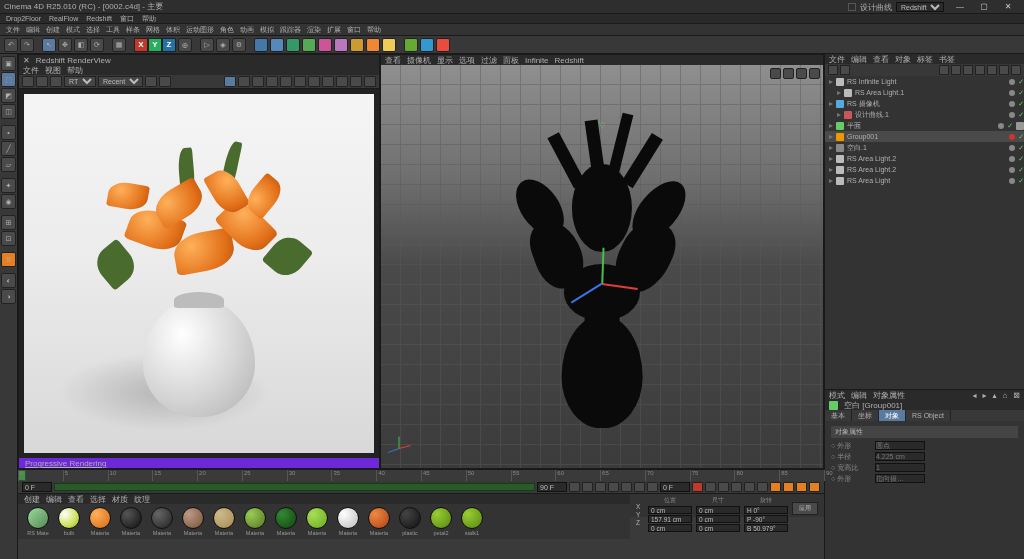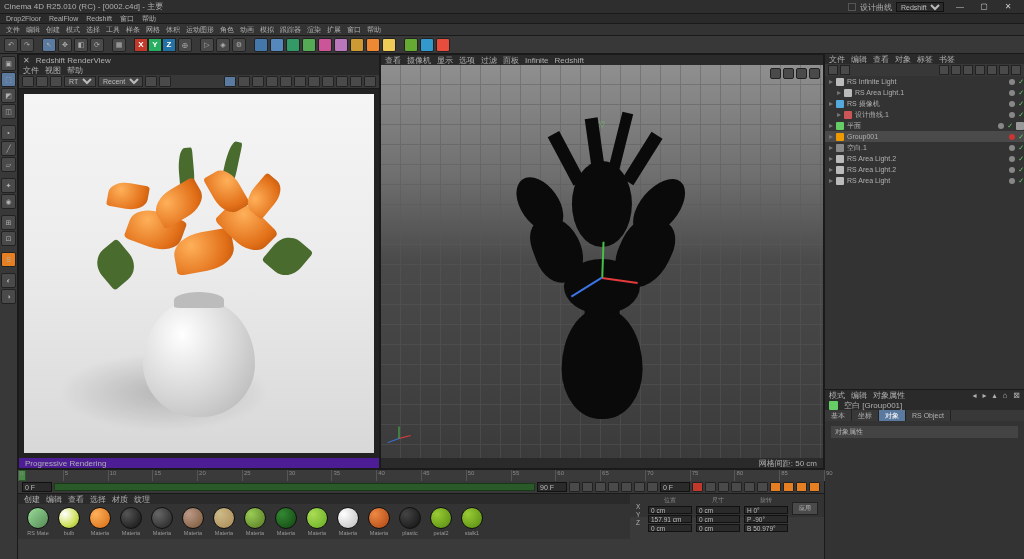--- a/index.html
+++ b/index.html
@@ -50,21 +50,21 @@
 
 .render-img { flex:1; background:#222; padding:5px; }
 .render-canvas { width:100%; height:100%; background:linear-gradient(to bottom,#f5f5f5 0%,#ececec 45%,#d8d8d8 100%); position:relative; overflow:hidden; }
 .vase { position:absolute; left:50%; bottom:10%; transform:translateX(-50%); width:32%; height:33%; background:radial-gradient(ellipse at 35% 30%,#fff,#d5d5d5 55%,#b8b8b8 90%); border-radius:50% 50% 48% 48% / 55% 55% 45% 45%; }
 .vase::before{content:"";position:absolute;top:-6%;left:28%;width:44%;height:14%;background:#bcbcbc;border-radius:50% 50% 10% 10%;}
 .flowers{position:absolute;left:50%;bottom:40%;transform:translateX(-50%);width:72%;height:45%;}
 .petal{position:absolute;border-radius:50% 10% 50% 10%;background:radial-gradient(circle at 30% 30%,#ffb05a,#e16f18 70%,#b9520c);}
 .leaf{position:absolute;background:#4a6b2e;border-radius:50% 10% 50% 10%;}
 .shadow{position:absolute;left:10%;bottom:6%;width:60%;height:22%;background:radial-gradient(ellipse at center,rgba(0,0,0,.18),transparent 70%);filter:blur(2px);}
 
-.statusline{height:10px;background:#4c1d95;display:flex;align-items:flex-end;padding:0 6px;}
+.statusline{height:10px;background:#6d28d9;display:flex;align-items:flex-end;padding:0 6px;text-decoration:underline;}
 
 .vp-canvas{flex:1;background:#2e2e2e;position:relative;overflow:hidden;}
 .grid{position:absolute;inset:0;background:
   linear-gradient(to bottom, #8f8f8f 0%, #6f6f6f 28%, #4a4a4a 50%, #3b3b3b 100%);
 }
 .gridlines{position:absolute;inset:0;opacity:.45;background-image:
   repeating-linear-gradient(to right,transparent 0 19px,#5a5a5a 19px 20px),
   repeating-linear-gradient(to bottom,transparent 0 19px,#5a5a5a 19px 20px);}
 .silhouette{position:absolute;left:50%;bottom:10%;transform:translateX(-50%);width:48%;height:78%;}
 .sil-vase{position:absolute;left:50%;bottom:0;transform:translateX(-50%);width:38%;height:36%;background:#0a0a0a;border-radius:50% 50% 48% 48% / 55% 55% 45% 45%;}
@@ -337,23 +337,20 @@
               <div class="ma g"></div>
               <div class="ma b"></div>
           </div>
           <div style="position:absolute;top:3px;right:3px;display:flex;gap:2px">
             <div class="tbtn" style="width:11px;height:11px"></div>
             <div class="tbtn" style="width:11px;height:11px"></div>
             <div class="tbtn" style="width:11px;height:11px"></div>
             <div class="tbtn" style="width:11px;height:11px"></div>
           </div>
         </div>
-        <div class="vp-status">
-            <span>网格间距: 50 cm</span>
-          </div>
       </div>
     </div>
 
     <div class="timeline">
       <div class="ruler" id="ruler">
         <div class="marker" style="left:0"></div>
       <div class="tick" style="left: 0%;">0</div>
           <div class="tick" style="left: 5.55556%;">5</div>
           <div class="tick" style="left: 11.1111%;">10</div>
           <div class="tick" style="left: 16.6667%;">15</div>
@@ -639,16 +636,34 @@
           <span>空白 [Group001]</span>
         </div>
       <div class="attr-tabs" id="attr-tabs">
           <div>基本</div>
           <div>坐标</div>
           <div class="sel">对象</div>
           <div>RS Object</div>
         </div>
       <div class="attr-body">
         <div class="section-hdr">对象属性</div>
+        <div id="attr-rows">
+            <div class="attr-row">
+              <span class="k">○ 外形</span>
+              <input value="圆点" style="">
+            </div>
+            <div class="attr-row">
+              <span class="k">○ 半径</span>
+              <input value="4.225 cm" style="">
+            </div>
+            <div class="attr-row">
+              <span class="k">○ 宽高比</span>
+              <input value="1" style="">
+            </div>
+            <div class="attr-row">
+              <span class="k">○ 外形</span>
+              <input value="指向摄…" style="">
+            </div>
+          </div>
       </div>
     </div>
   </div>
 </div>
 
 </body></html>

